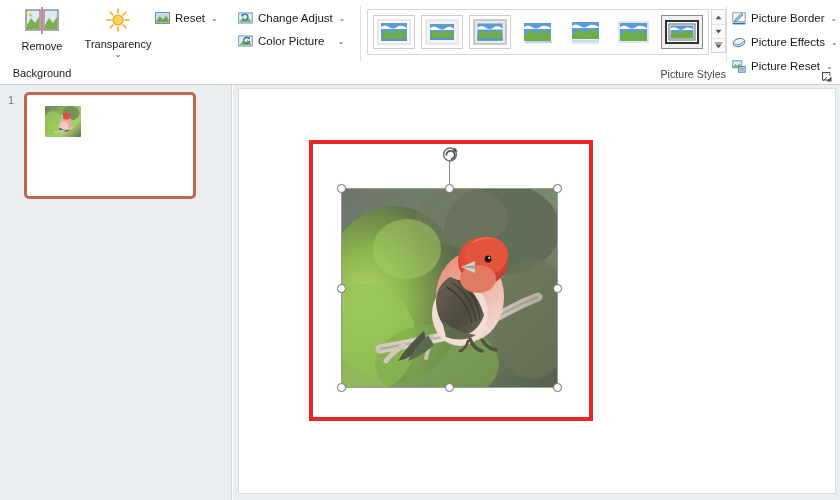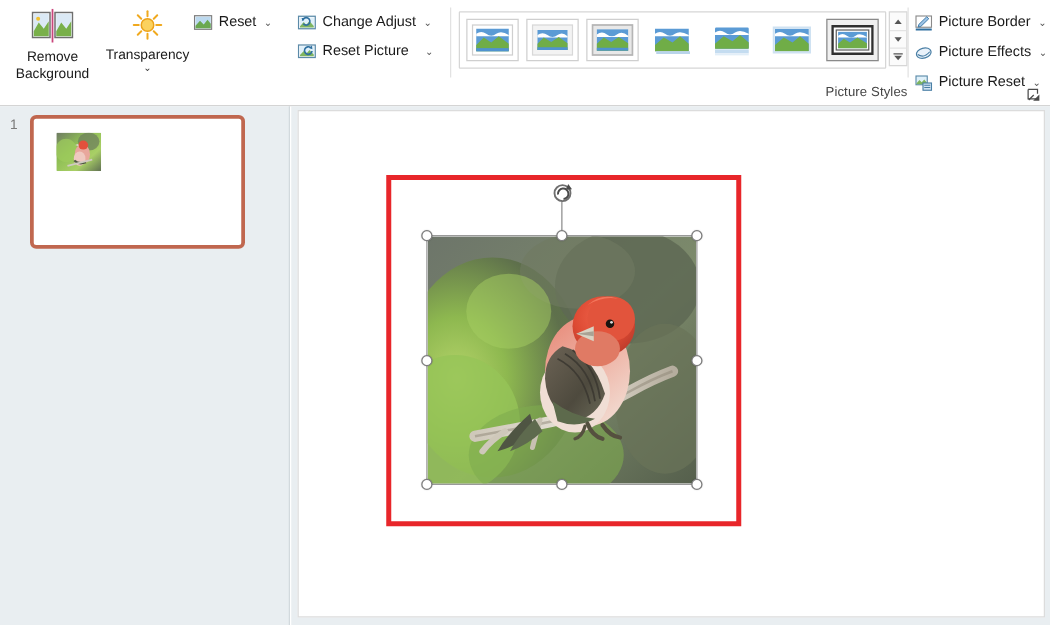--- a/index.html
+++ b/index.html
@@ -159,21 +159,21 @@
               <rect x="2" y="4" width="12" height="18" fill="#dbe9f5"></rect>
               <path d="M2 18 L6 11 L10 16 L14 10 L14 22 L2 22 Z" fill="#79b04a"></path>
               <circle cx="5.5" cy="8" r="1.6" fill="#f2c12e"></circle>
               <rect x="19" y="3" width="14" height="20" fill="#fff" stroke="#6f6f6f" stroke-width="1.2"></rect>
               <rect x="20" y="4" width="12" height="18" fill="#dbe9f5"></rect>
               <path d="M20 18 L24 11 L28 16 L32 10 L32 22 L20 22 Z" fill="#79b04a"></path>
               <line x1="17" y1="0" x2="17" y2="27" stroke="#c9467c" stroke-width="1.4"></line>
             </svg>
           </span>
           <span class="lbl">Remove</span>
-          <span class="lbl" style="margin-top:0">Background</span>
+          <span class="lbl" style="margin-top:14px">Background</span>
         </div>
 
         <div class="gsep" style="margin-left:4px;margin-right:4px;"></div>
 
         <div class="bigbtn" style="width:62px;">
           <span class="ic">
             <svg width="30" height="28" viewBox="0 0 30 28">
               <g stroke="#f0a91e" stroke-width="1.6" stroke-linecap="round">
                 <line x1="15" y1="2" x2="15" y2="6"></line>
                 <line x1="15" y1="20" x2="15" y2="24"></line>
@@ -232,21 +232,21 @@
           <div class="smallbtn">
             <span class="ic">
               <svg width="15" height="14" viewBox="0 0 15 14">
                 <rect x="0.8" y="2" width="13.4" height="10" fill="#fff" stroke="#5b8aa8" stroke-width="1"></rect>
                 <rect x="1.8" y="3" width="11.4" height="8" fill="#dff0fa"></rect>
                 <path d="M2 10 L5 6.8 L7 9 L9.6 6 L13 9.6 L13 11 L2 11 Z" fill="#7fb55f"></path>
                 <path d="M10.6 4.2 a3 3 0 1 0 1 2.6" fill="none" stroke="#2f6f9f" stroke-width="1.3"></path>
                 <polygon points="11.6,2.4 11.9,5.4 9.2,4.3" fill="#2f6f9f"></polygon>
               </svg>
             </span>
-            <span class="lbl">Reset Picture</span>
+            <span class="lbl">Color Picture</span>
             <span class="chev sp">⌄</span>
           </div>
         </div>
       </div>
       <div class="rgroup-label">&nbsp;</div>
     </div>
 
     <div class="gsep" style="margin:6px 0 22px 0;"></div>
 
     <div class="rgroup" style="width:365px;">

